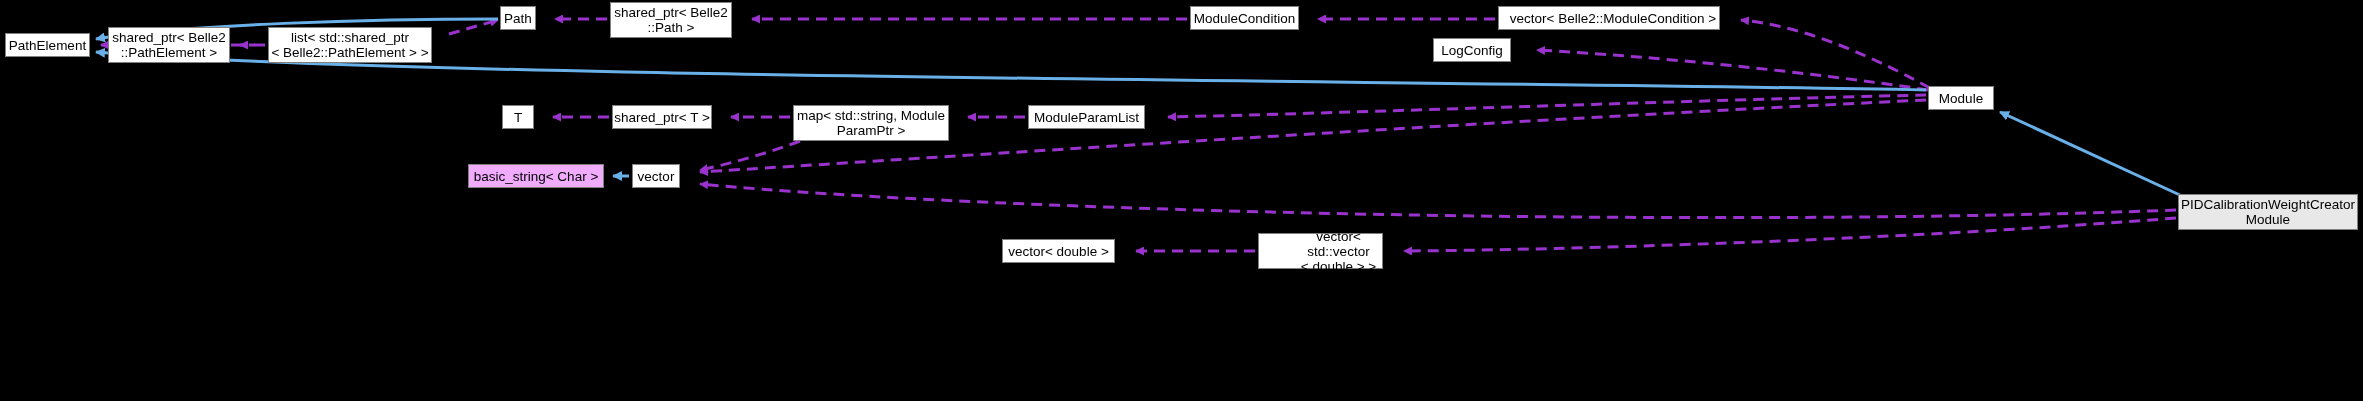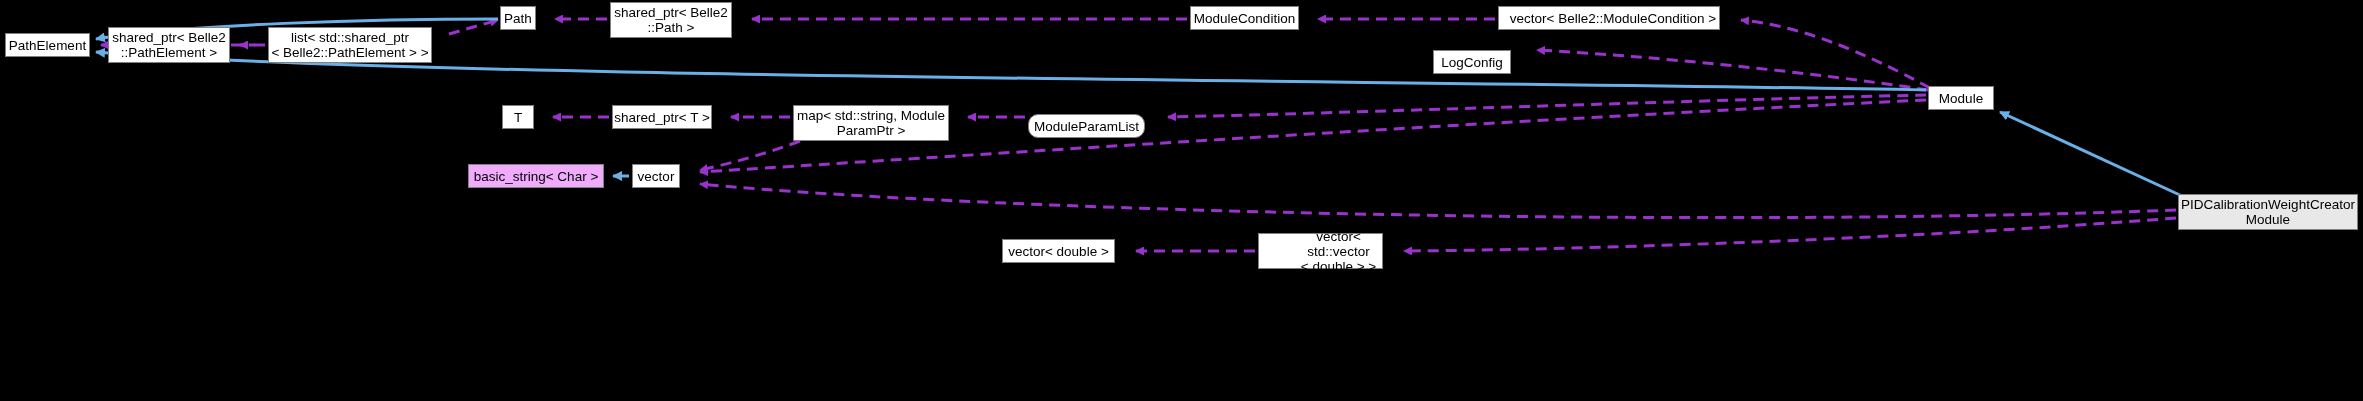--- a/index.html
+++ b/index.html
@@ -153,27 +153,27 @@
       <div class="node" style="left: 5px; top: 33px; width: 85px; height: 24px; background: rgb(255, 255, 255); border-color: rgb(128, 128, 128);"><span class="node-label">PathElement</span></div>
       <div class="node" style="left: 108px; top: 27px; width: 122px; height: 36px; background: rgb(255, 255, 255); border-color: rgb(128, 128, 128);"><span class="node-label">shared_ptr&lt; Belle2
 ::PathElement &gt;</span></div>
       <div class="node" style="left: 268px; top: 27px; width: 164px; height: 36px; background: rgb(255, 255, 255); border-color: rgb(128, 128, 128);"><span class="node-label">list&lt; std::shared_ptr
 &lt; Belle2::PathElement &gt; &gt;</span></div>
       <div class="node" style="left: 500px; top: 6px; width: 36px; height: 24px; background: rgb(255, 255, 255); border-color: rgb(128, 128, 128);"><span class="node-label">Path</span></div>
       <div class="node" style="left: 610px; top: 2px; width: 122px; height: 36px; background: rgb(255, 255, 255); border-color: rgb(128, 128, 128);"><span class="node-label">shared_ptr&lt; Belle2
 ::Path &gt;</span></div>
       <div class="node" style="left: 1190px; top: 6px; width: 109px; height: 24px; background: rgb(255, 255, 255); border-color: rgb(128, 128, 128);"><span class="node-label">ModuleCondition</span></div>
       <div class="node" style="left: 1498px; top: 6px; width: 222px; height: 24px; background: rgb(255, 255, 255); border-color: rgb(128, 128, 128); padding-left: 8px;"><span class="node-label">vector&lt; Belle2::ModuleCondition &gt;</span></div>
-      <div class="node" style="left: 1433px; top: 38px; width: 78px; height: 24px; background: rgb(255, 255, 255); border-color: rgb(128, 128, 128); margin-top: 12px;"><span class="node-label">LogConfig</span></div>
+      <div class="node" style="left: 1433px; top: 38px; width: 78px; height: 24px; background: rgb(255, 255, 255); border-color: rgb(128, 128, 128);"><span class="node-label">LogConfig</span></div>
       <div class="node" style="left: 1928px; top: 86px; width: 66px; height: 24px; background: rgb(255, 255, 255); border-color: rgb(128, 128, 128);"><span class="node-label">Module</span></div>
       <div class="node" style="left: 502px; top: 105px; width: 32px; height: 24px; background: rgb(255, 255, 255); border-color: rgb(128, 128, 128);"><span class="node-label">T</span></div>
       <div class="node" style="left: 612px; top: 105px; width: 100px; height: 24px; background: rgb(255, 255, 255); border-color: rgb(128, 128, 128);"><span class="node-label">shared_ptr&lt; T &gt;</span></div>
       <div class="node" style="left: 793px; top: 105px; width: 156px; height: 36px; background: rgb(255, 255, 255); border-color: rgb(128, 128, 128);"><span class="node-label">map&lt; std::string, Module
 ParamPtr &gt;</span></div>
-      <div class="node" style="left: 1028px; top: 114px; width: 117px; height: 24px; background: rgb(255, 255, 255); border-color: rgb(128, 128, 128); border-radius: 10px;"><span class="node-label">ModuleParamList</span></div>
+      <div class="node" style="left: 1028px; top: 105px; width: 117px; height: 24px; background: rgb(255, 255, 255); border-color: rgb(128, 128, 128);"><span class="node-label">ModuleParamList</span></div>
       <div class="node" style="left: 468px; top: 164px; width: 136px; height: 24px; background: #f0abfc; border-color: rgb(128, 128, 128);"><span class="node-label">basic_string&lt; Char &gt;</span></div>
       <div class="node" style="left: 632px; top: 164px; width: 48px; height: 24px; background: rgb(255, 255, 255); border-color: rgb(128, 128, 128);"><span class="node-label">vector</span></div>
       <div class="node focus" style="left: 2178px; top: 194px; width: 180px; height: 36px; background: rgb(232, 232, 232); border-color: rgb(128, 128, 128);"><span class="node-label">PIDCalibrationWeightCreator
 Module</span></div>
       <div class="node" style="left: 1002px; top: 239px; width: 113px; height: 24px; background: rgb(255, 255, 255); border-color: rgb(128, 128, 128);"><span class="node-label">vector&lt; double &gt;</span></div>
       <div class="node" style="left: 1258px; top: 233px; width: 125px; height: 36px; background: rgb(255, 255, 255); border-color: rgb(128, 128, 128); padding-left: 36px;"><span class="node-label">vector&lt; std::vector
 &lt; double &gt; &gt;</span></div>
     </div>
 
 </div>

